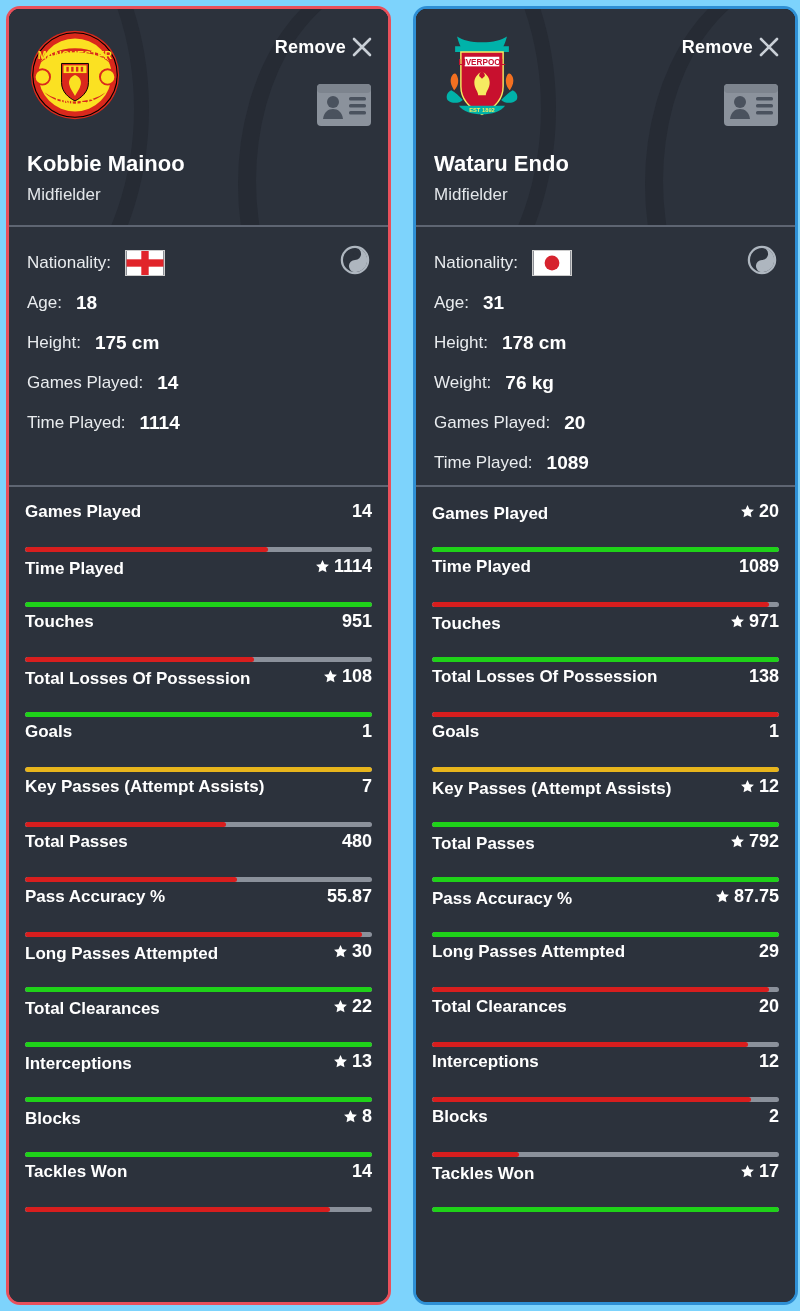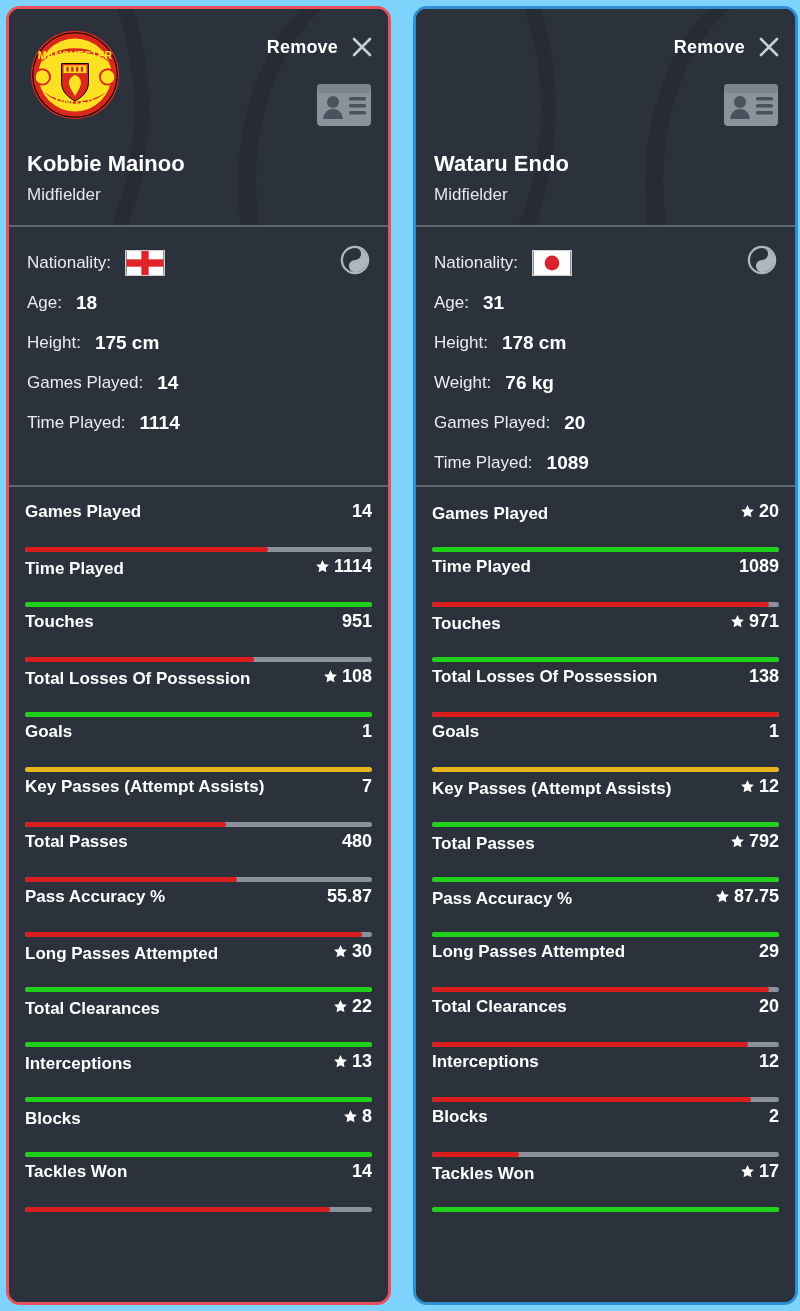--- a/index.html
+++ b/index.html
@@ -66,21 +66,21 @@
   }
   .crest {
     position: absolute;
     left: 18px; top: 18px;
     width: 96px; height: 96px;
     z-index: 3;
   }
   .remove-row {
     position: absolute;
     right: 14px; top: 26px;
-    display: flex; align-items: center; gap: 12px;
+    display: flex; align-items: center; gap: 4px;
     z-index: 4;
     cursor: pointer;
   }
   .remove-label {
     color: #ffffff;
     font-size: 18px;
     font-weight: bold;
     letter-spacing: .2px;
   }
   .close-icon { width: 24px; height: 24px; display:block; }
@@ -452,20 +452,35 @@
       </div>
     </div>
     </div>
     </div>
     <div class="player-card accent-blue">
     <div class="card-header">
       <div class="swoosh s1"></div>
       <div class="swoosh s2"></div>
       <div class="swoosh s3"></div>
       <div class="swoosh s4"></div>
+      <div class="crest"><svg viewBox="0 0 100 100" width="96" height="96">
+    <path d="M22 20h56v6H22z" fill="#00b2a9"></path>
+    <path d="M24 10c6 4 14 6 26 6s20-2 26-6c-2 8-4 10-4 12H28c0-2-2-4-4-12z" fill="#00b2a9"></path>
+    <path d="M28 26h44v36c0 16-12 24-22 29-10-5-22-13-22-29z" fill="#c8102e" stroke="#f6eb61" stroke-width="1.5"></path>
+    <rect x="32" y="31" width="36" height="10" fill="#fff"></rect>
+    <text x="50" y="39.5" font-size="8.5" font-weight="bold" fill="#c8102e" text-anchor="middle" font-family="Liberation Sans, sans-serif">LIVERPOOL</text>
+    <path d="M50 46c5 3 8 7 8 12 0 6-4 9-4 13h-8c0-4-4-7-4-13 0-5 3-9 8-12z" fill="#f6eb61"></path>
+    <path d="M50 45c2 2 3 4 3 6l-3 3-3-3c0-2 1-4 3-6z" fill="#c8102e"></path>
+    <path d="M18 52c3-6 6-4 7 2 1 6-2 10-4 12-2-4-5-8-3-14z" fill="#f37021"></path>
+    <path d="M82 52c-3-6-6-4-7 2-1 6 2 10 4 12 2-4 5-8 3-14z" fill="#f37021"></path>
+    <path d="M18 66c-4 2-6 6-4 10 4 4 12 4 16 0-4-4-8-8-12-10z" fill="#00b2a9"></path>
+    <path d="M82 66c4 2 6 6 4 10-4 4-12 4-16 0 4-4 8-8 12-10z" fill="#00b2a9"></path>
+    <path d="M26 82h48c-4 6-14 9-24 9s-20-3-24-9z" fill="#00b2a9"></path>
+    <text x="50" y="89" font-size="6" font-weight="bold" fill="#f6eb61" text-anchor="middle" font-family="Liberation Sans, sans-serif">EST 1892</text>
+  </svg></div>
       <div class="remove-row">
         <span class="remove-label">Remove</span>
         <svg class="close-icon" viewBox="0 0 24 24">
     <path d="M4 4 L20 20 M20 4 L4 20" stroke="#c9cfd6" stroke-width="2.6" stroke-linecap="round" fill="none"></path>
   </svg>
       </div>
       <svg class="idcard-icon" viewBox="0 0 56 48">
     <rect x="1" y="3" width="54" height="42" rx="4" fill="#8b929c"></rect>
     <rect x="1" y="3" width="54" height="9" rx="4" fill="#7d848e"></rect>
     <circle cx="17" cy="21" r="6" fill="#4a525e"></circle>

